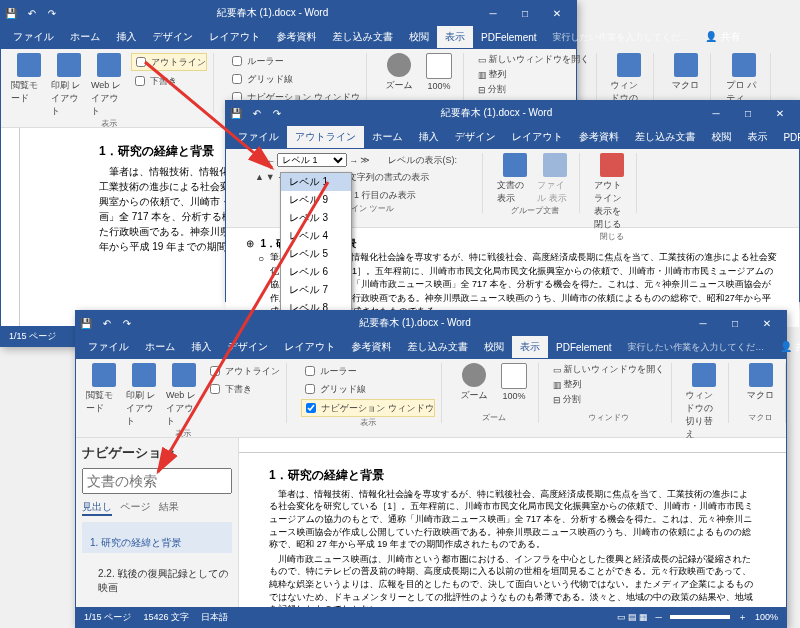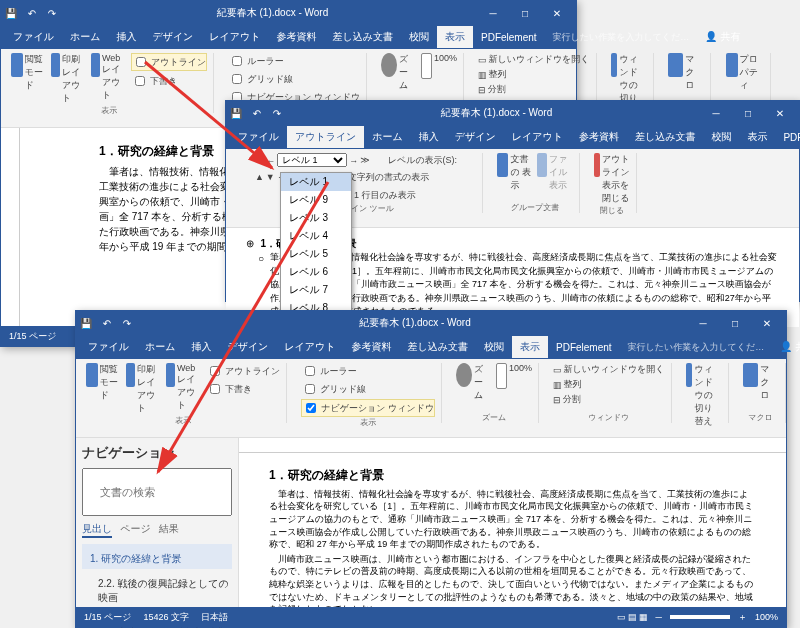--- a/index.html
+++ b/index.html
@@ -10,38 +10,38 @@
 .titlebar .ttl{flex:1;text-align:center}
 .titlebar .winbtns{display:flex;gap:2px}
 .titlebar .winbtns span{width:30px;height:20px;display:flex;align-items:center;justify-content:center;cursor:pointer}
 .menubar{background:#2b579a;color:#fff;height:24px;display:flex;align-items:center;padding:0 4px;font-size:10px}
 .menubar .tab{padding:4px 8px;cursor:pointer;white-space:nowrap}
 .menubar .tab.active{background:#f3f3f3;color:#2b579a}
 .menubar .right{margin-left:auto;display:flex;align-items:center}
 .ribbon{background:#f3f3f3;height:70px;display:flex;align-items:flex-start;padding:4px;gap:8px;font-size:9px;color:#444;border-bottom:1px solid #ddd}
 .grp{display:flex;flex-direction:column;align-items:center;border-right:1px solid #ddd;padding:0 6px;height:60px;justify-content:space-between}
 .grp-inner{display:flex;gap:4px;align-items:flex-start}
-.big{display:flex;flex-direction:row;align-items:flex-start;gap:2px;cursor:pointer;width:36px}
+.big{display:flex;flex-direction:column;align-items:center;gap:2px;cursor:pointer;width:36px}
 .big .ic{width:24px;height:24px;background:#4a7cc4;border-radius:2px}
 .chk{display:flex;align-items:center;gap:2px;white-space:nowrap}
 .chk input{width:10px;height:10px}
 .gl{color:#666;font-size:8px}
 .doc{background:#fff;padding:10px 30px;font-size:10px;line-height:1.5;color:#000;overflow:hidden}
 .doc h1{font-size:12px;font-weight:bold;margin:4px 0}
 .doc p{margin:2px 0;text-indent:1em}
 .ruler{height:14px;background:#fff;border-bottom:1px solid #ccc;font-size:7px;color:#888;display:flex;align-items:center;padding-left:30px;gap:20px}
 .vruler{width:18px;background:#fff;border-right:1px solid #ccc;position:absolute;top:0;bottom:0;left:0}
 .statusbar{background:#2b579a;color:#fff;height:20px;display:flex;align-items:center;padding:0 8px;font-size:9px;gap:12px;position:absolute;bottom:0;left:0;right:0}
 .statusbar .right{margin-left:auto;display:flex;align-items:center;gap:8px}
 .navpane{width:150px;background:#f3f3f3;border-right:1px solid #ddd;padding:6px;font-size:10px}
 .navpane h2{font-size:13px;color:#333;margin:0 0 6px}
-.navpane input{width:100%;box-sizing:border-box;font-size:11px;padding:16px}
+.navpane input{width:100%;box-sizing:border-box;font-size:14px;padding:3px}
 .navtabs{display:flex;gap:8px;margin:6px 0;font-size:10px;color:#666}
 .navtabs .active{color:#2b579a;border-bottom:2px solid #2b579a}
-.navlist div{padding:8px 0 3px 8px;cursor:pointer;color:#333}
+.navlist div{padding:14px 0 3px 8px;cursor:pointer;color:#333}
 .navlist .sel{color:#2b579a;background:#e0e8f4}
 .navlist .lv2{padding-left:16px}
 .dropdown{position:absolute;background:#fff;border:1px solid #999;box-shadow:2px 2px 4px rgba(0,0,0,.3);font-size:10px;width:70px}
 .dropdown div{padding:2px 8px;cursor:pointer}
 .dropdown div.hi{background:#c5d8f0}
 .cols{display:flex;height:calc(100% - 138px);position:relative}
 .note{background:#fef6d5;border:1px solid #e6d88a;}
 svg.arrsvg{position:absolute;top:0;left:0;pointer-events:none}
 </style>
 </head>

